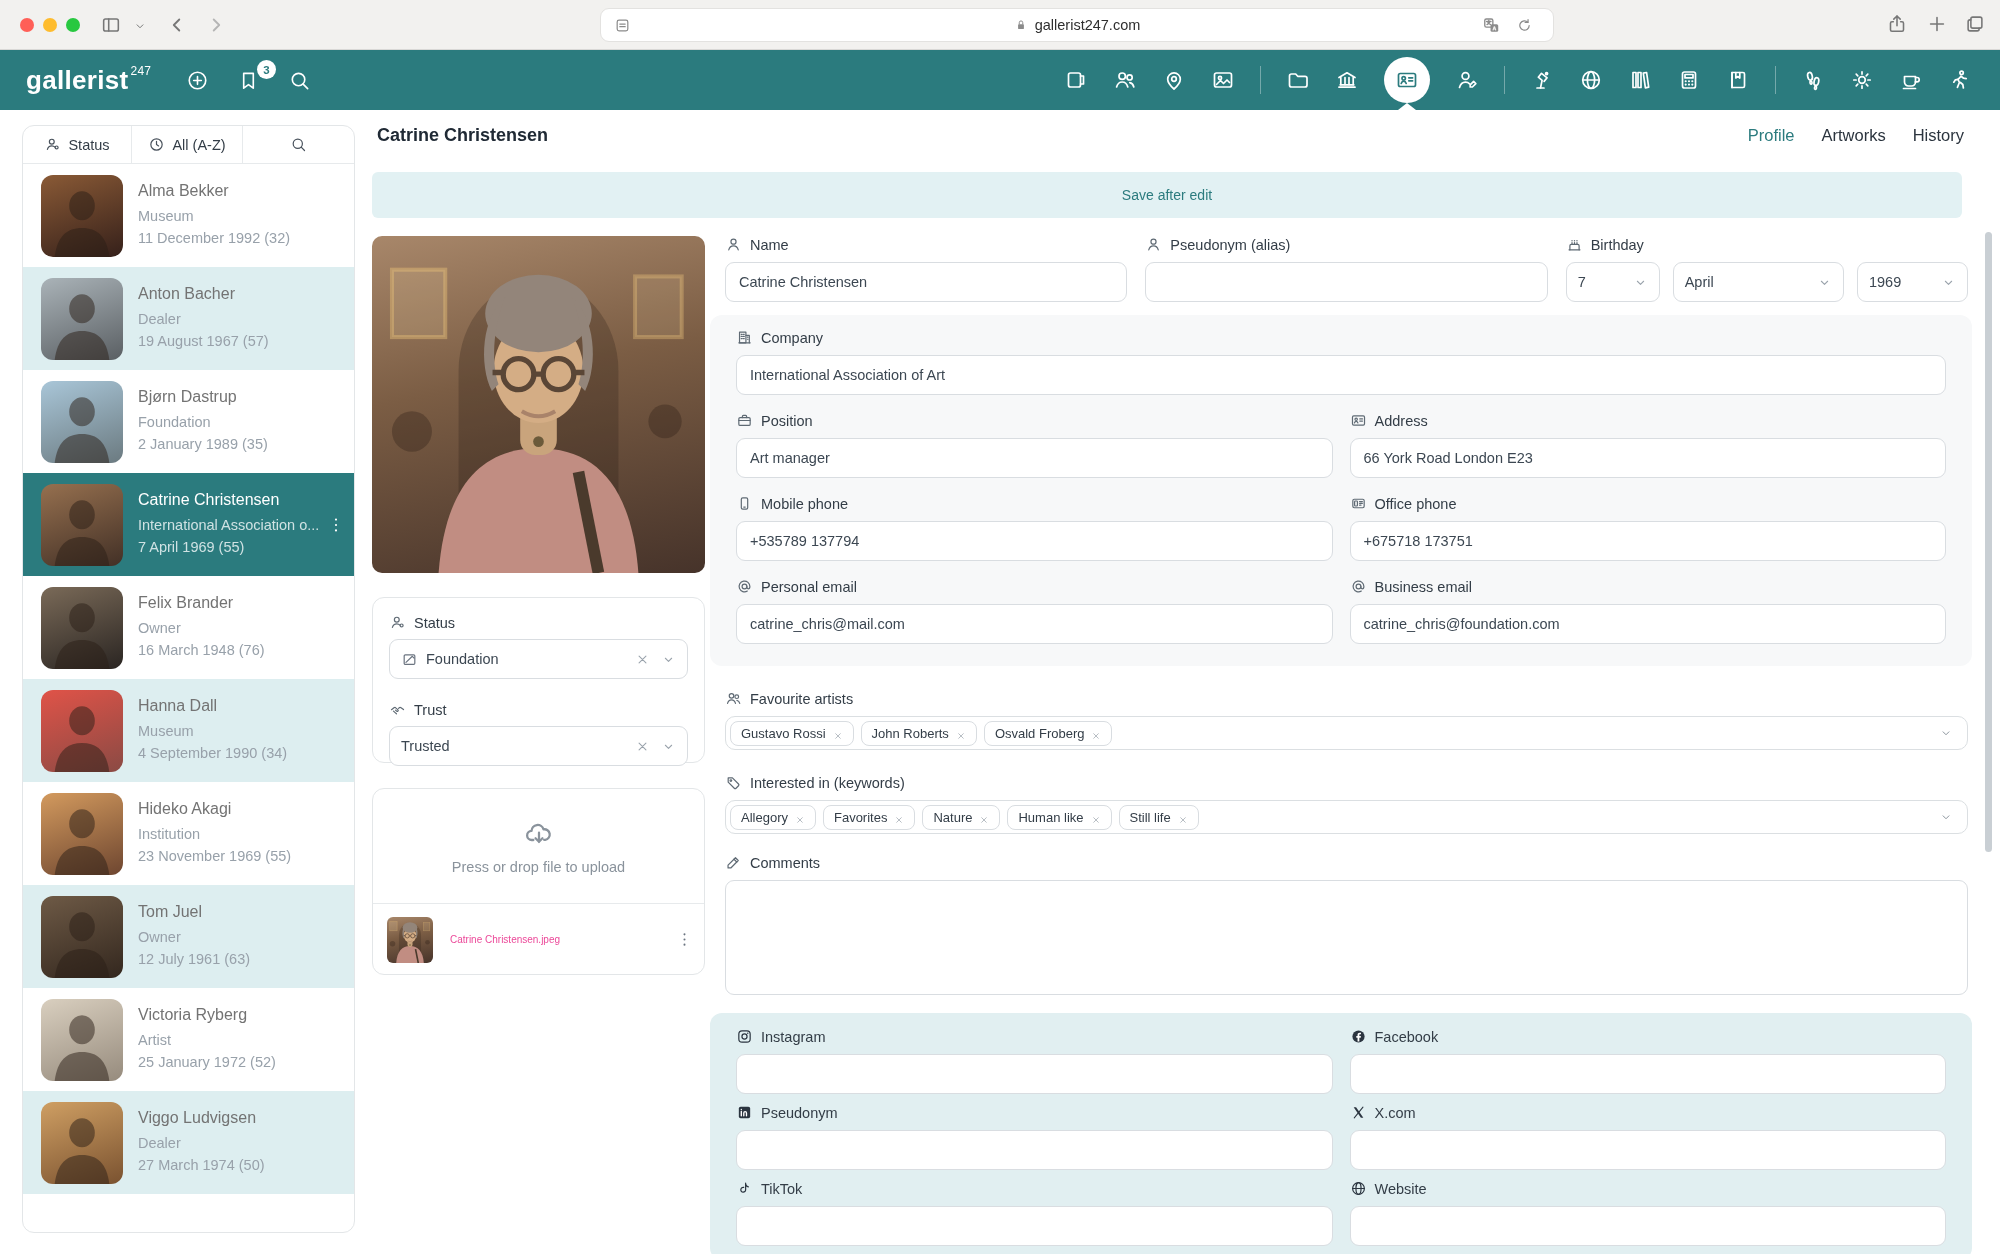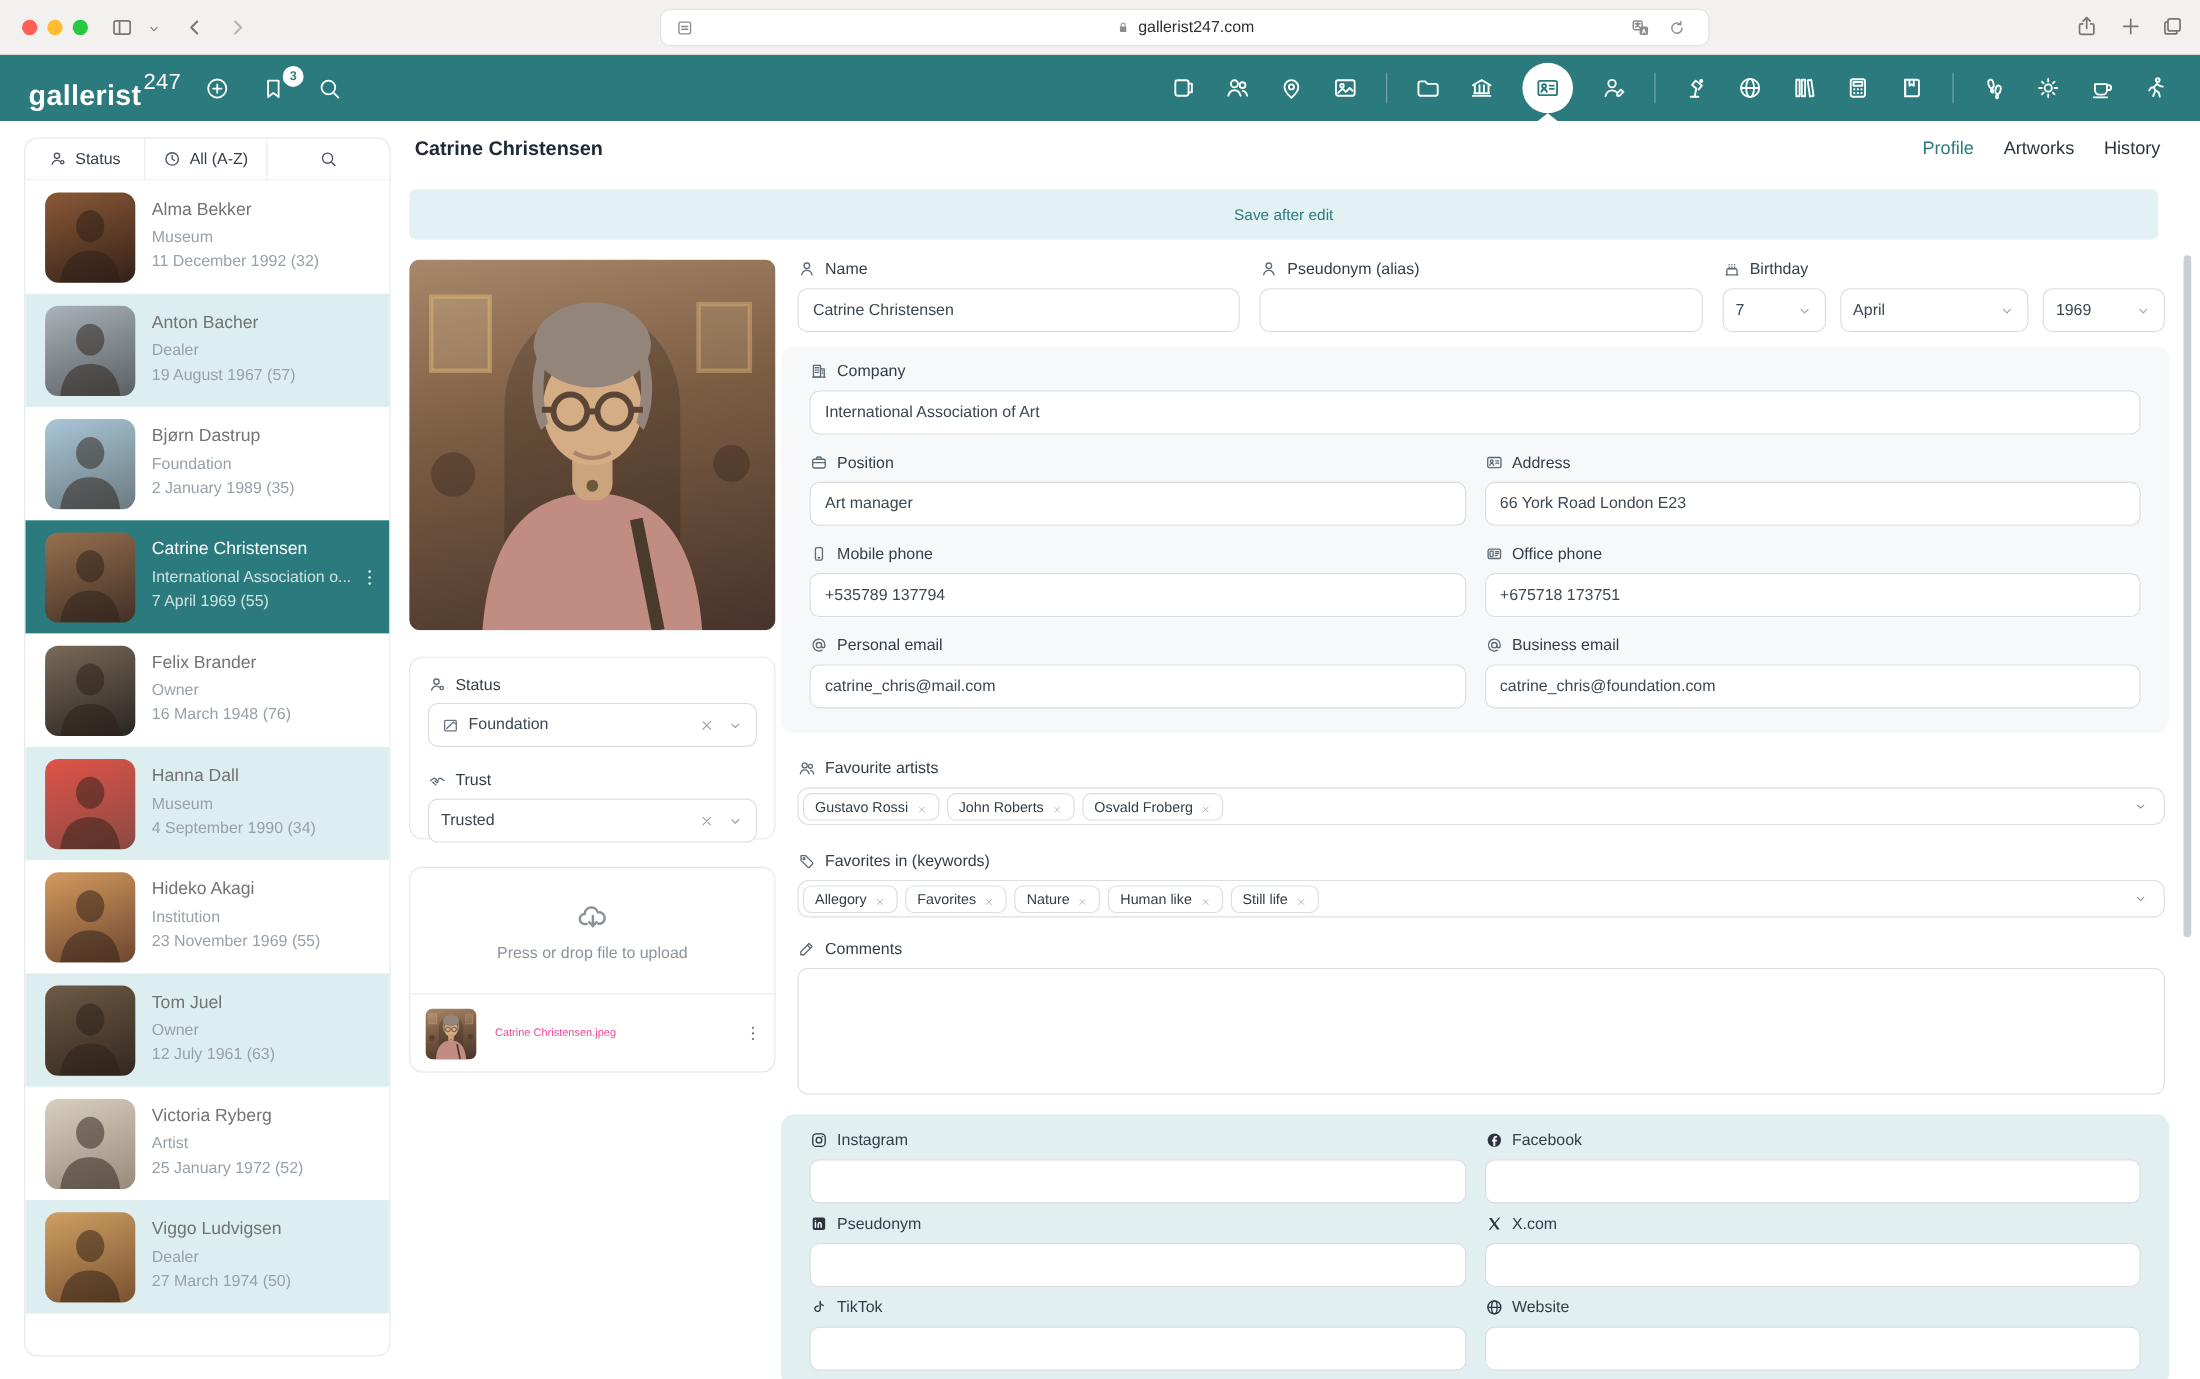--- a/index.html
+++ b/index.html
@@ -14,21 +14,21 @@
   .chrome-ic { position:absolute; width:22px; height:22px; color:#777; }
   .chrome-ic svg{width:100%;height:100%}
   .url-bar { position:absolute; left:600px; top:8px; width:954px; height:34px; background:#fff; border:1px solid #e3e2e0; border-radius:9px; display:flex; align-items:center; justify-content:center; }
   .url-center { display:flex; align-items:center; gap:7px; color:#2f2f2f; font-size:14.5px; }
   .url-side { position:absolute; width:17px; height:17px; color:#8b8b8b; }
   .url-side svg{width:100%;height:100%}
 
   
   .appbar { position:absolute; top:50px; left:0; right:0; height:60px; background:#2b7b7e; color:#fff; }
   .logo { position:absolute; left:26px; top:14px; font-size:26px; font-weight:bold; letter-spacing:.3px; color:#fff; }
-  .logo sup { font-size:20px; font-weight:normal; vertical-align:14px; margin-left:2px; }
+  .logo sup { font-size:12px; font-weight:normal; vertical-align:14px; margin-left:2px; }
   .bar-ic { position:absolute; width:23px; height:23px; color:#fff; }
   .bar-ic svg{width:100%;height:100%}
   .badge { position:absolute; left:257px; top:10px; width:19px; height:19px; background:#fff; color:#2b7b7e; border-radius:50%; font-size:11.5px; font-weight:bold; display:flex; align-items:center; justify-content:center; }
   .nav { position:absolute; right:28px; top:0; height:60px; display:flex; align-items:center; gap:25px; }
   .nav-ic { width:24px; height:24px; color:#fff; }
   .nav-ic svg{width:100%;height:100%}
   .nav-div { width:1px; height:28px; background:rgba(255,255,255,.35); }
   .nav-active { width:46px; height:46px; background:#fff; color:#2b7b7e; border-radius:50%; display:flex; align-items:center; justify-content:center; position:relative; }
   .nav-active .nav-ic{ color:#2b7b7e; }
   .nav-active::after { content:""; position:absolute; left:50%; transform:translateX(-50%); bottom:-7px; width:0; height:0; border-left:9px solid transparent; border-right:9px solid transparent; border-bottom:7px solid #fff; }
@@ -751,21 +751,21 @@
             </svg></span>
       </div>
     </div>
 
     <div class="tag-section">
       <div class="field-label">
           <span class="lab-ic"><svg viewBox="0 0 24 24" fill="none" stroke="currentColor" stroke-width="1.7" stroke-linecap="round" stroke-linejoin="round">
               <path d="M4.5 5.5h6l8.6 8.6a1.8 1.8 0 0 1 0 2.5l-3.5 3.5a1.8 1.8 0 0 1-2.5 0L4.5 11.5z"></path>
               <circle cx="8.3" cy="9.3" r="1.2"></circle>
             </svg></span>
-          <span>Favorites in (keywords)</span>
+          <span>Interested in (keywords)</span>
         </div>
       <div class="tagbox" id="keywords-box">
 
   <span class="tag">
     <span class="tag-label">Allegory</span>
     <span class="tag-x"><svg viewBox="0 0 24 24" fill="none" stroke="currentColor" stroke-width="1.7" stroke-linecap="round" stroke-linejoin="round">
                 <path d="M6.5 6.5l11 11M17.5 6.5l-11 11"></path>
               </svg></span>
   </span>
 

